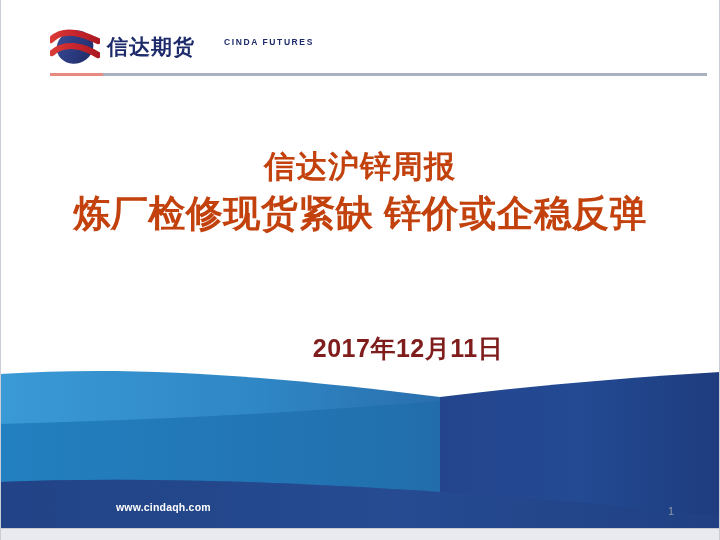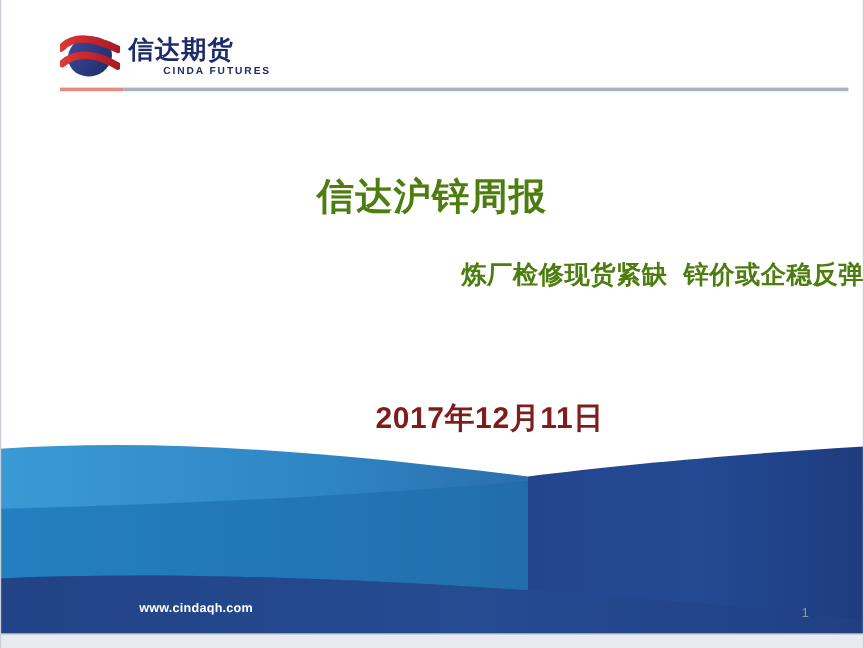--- a/index.html
+++ b/index.html
@@ -61,21 +61,21 @@
   #logo-mark {
     width: 50px;
     height: 42px;
     position: relative;
     flex: none;
   }
   #logo-mark svg { display: block; }
 
   #logo-wordmark {
     display: flex;
-    flex-direction: column;
+    flex-direction: row;
     justify-content: center;
     line-height: 1;
   }
   #logo-cn {
     font-size: 21px;
     font-weight: bold;
     color: #1d2b6b;
     letter-spacing: 1px;
     line-height: 1.05;
   }
@@ -110,35 +110,34 @@
   
   #title-block {
     position: absolute;
     left: 0;
     top: 148px;
     width: 720px;
     text-align: center;
     z-index: 20;
   }
   .title-line {
-    color: #4d7c0f;
-    font-weight: bold;
-    font-family: Liberation Mono, monospace;
+    color: #c2410c;
+    font-weight: bold;
+    font-family: Liberation Sans, sans-serif;
   }
   #title-main {
     font-size: 31px;
     letter-spacing: 1px;
     line-height: 1.25;
   }
   #title-sub {
-    font-size: 21px;
+    font-size: 37px;
     letter-spacing: 0.5px;
     line-height: 1.25;
-    margin-top: 32px;
-    text-align: right;
+    margin-top: 4px;
   }
 
   #date-line {
     position: absolute;
     top: 332px;
     left: 0;
     width: 720px;
     text-align: center;
     padding-right: 0;
     z-index: 20;

